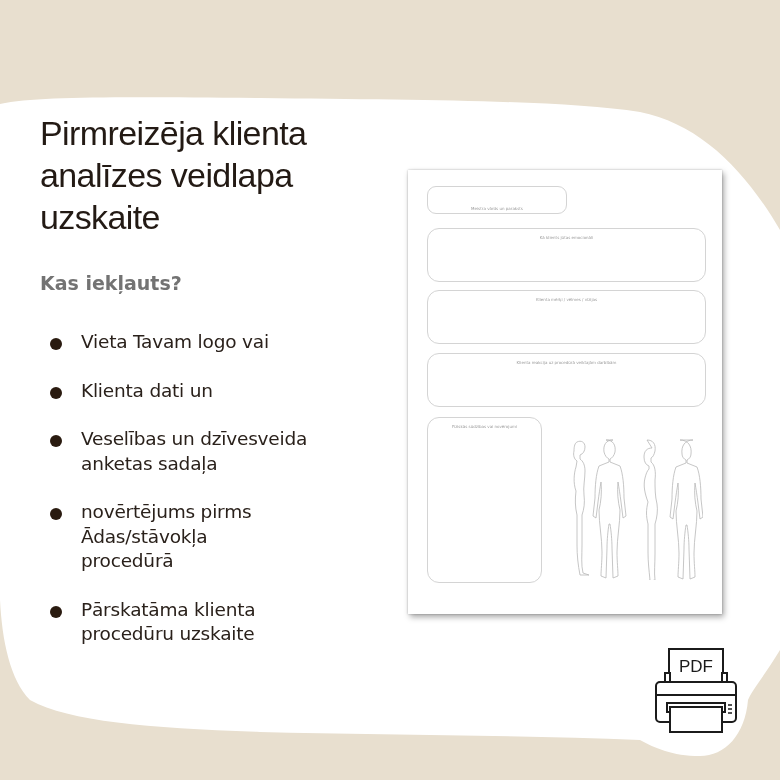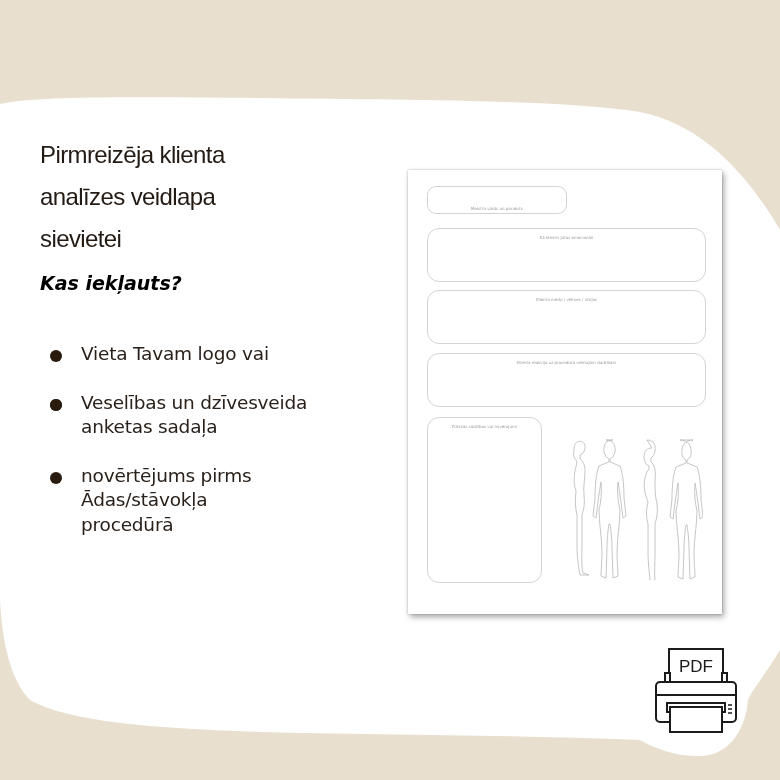--- a/index.html
+++ b/index.html
@@ -1,66 +1,72 @@
 <!DOCTYPE html>
 <html><head>
 <meta charset="utf-8">
 <style>
   * { margin:0; padding:0; box-sizing:border-box; }
   html, body { width:780px; height:780px; overflow:hidden; }
   body { background:#e8dfcf; position:relative; font-family:"DejaVu Sans", sans-serif; color:#231a14; }
   .blob { position:absolute; left:0; top:0; width:780px; height:780px; }
-  .title { position:absolute; left:40px; top:134px; width:360px; font-family:"Liberation Sans", sans-serif; font-size:24px; line-height:42px; font-weight:400; letter-spacing:-0.6px; color:#231a14; }
+  .title { position:absolute; left:40px; top:112px; width:360px; font-family:"Liberation Sans", sans-serif; font-size:34px; line-height:42px; font-weight:400; letter-spacing:-0.6px; color:#231a14; }
   .title span { display:block; white-space:nowrap; }
-  .subtitle { position:absolute; left:40px; top:272px; font-family:"DejaVu Sans", sans-serif; font-weight:bold; font-size:19px; color:#000000;font-style:italic; }
+  .subtitle { position:absolute; left:40px; top:272px; font-family:"DejaVu Sans", sans-serif; font-weight:bold; font-size:19px; color:#737373; }
   .features { position:absolute; left:48px; top:330px; width:300px; list-style:none; }
-  .feature { position:relative; padding-left:33px; margin-bottom:24px;margin-top:12px; }
+  .feature { position:relative; padding-left:33px; margin-bottom:24px; }
   .feature .dot { position:absolute; left:2px; top:8px; width:12px; height:12px; border-radius:50%; background:#2a1b10; }
   .feature .line { display:block; font-family:"DejaVu Sans", sans-serif; font-size:18.5px; line-height:24.5px; color:#2a211b; white-space:nowrap; letter-spacing:-0.2px; }
   .page { position:absolute; left:408px; top:170px; width:314px; height:444px; background:#fff; box-shadow:2px 3px 6px rgba(0,0,0,0.35), 0 0 2px rgba(0,0,0,0.25); }
   .box { position:absolute; border:1px solid #d4d4d4; border-radius:12px; background:#fff; }
   .box .lbl { position:absolute; left:0; right:0; font-size:4px; color:#9a9a9a; text-align:center; white-space:nowrap; }
   .figures { position:absolute; left:155px; top:268px; width:140px; height:142px; }
   .printer { position:absolute; left:652px; top:645px; width:90px; height:90px; }
 </style>
 </head>
 <body>
 
 <svg class="blob" viewBox="0 0 780 780" xmlns="http://www.w3.org/2000/svg">
   <path d="M0 104 C 40 96, 120 97, 260 98 C 420 100, 560 100, 640 112 C 700 124, 745 170, 780 230
            L 780 650 C 765 675, 752 690, 748 700 C 745 735, 725 756, 700 756 C 672 756, 655 748, 640 740
            C 520 735, 380 735, 260 732 C 150 728, 70 722, 30 700 C 10 680, 2 640, 0 600 Z" fill="#ffffff"></path>
 </svg>
 
 <div class="title">
   <span>Pirmreizēja klienta</span>
   <span>analīzes veidlapa</span>
-  <span>sievietei</span>
+  <span>uzskaite</span>
 </div>
 
 <div class="subtitle">Kas iekļauts?</div>
 
 <ul class="features">
   <li class="feature">
     <span class="dot"></span>
     <span class="line">Vieta Tavam logo vai</span>
   </li>
   <li class="feature">
     <span class="dot"></span>
+    <span class="line">Klienta dati un</span>
   </li>
   <li class="feature">
     <span class="dot"></span>
     <span class="line">Veselības un dzīvesveida</span>
     <span class="line">anketas sadaļa</span>
   </li>
   <li class="feature">
     <span class="dot"></span>
     <span class="line">novērtējums pirms</span>
     <span class="line">Ādas/stāvokļa</span>
     <span class="line">procedūrā</span>
+  </li>
+  <li class="feature">
+    <span class="dot"></span>
+    <span class="line">Pārskatāma klienta</span>
+    <span class="line">procedūru uzskaite</span>
   </li>
 </ul>
 
 <div class="page">
   <div class="box" style="left:19px;top:16px;width:140px;height:28px;border-radius:9px;">
     <div class="lbl" style="top:19px;">Meistra vārds un paraksts</div>
   </div>
   <div class="box" style="left:19px;top:58px;width:279px;height:54px;">
     <div class="lbl" style="top:6px;">Kā klients jūtas emocionāli</div>
   </div>

